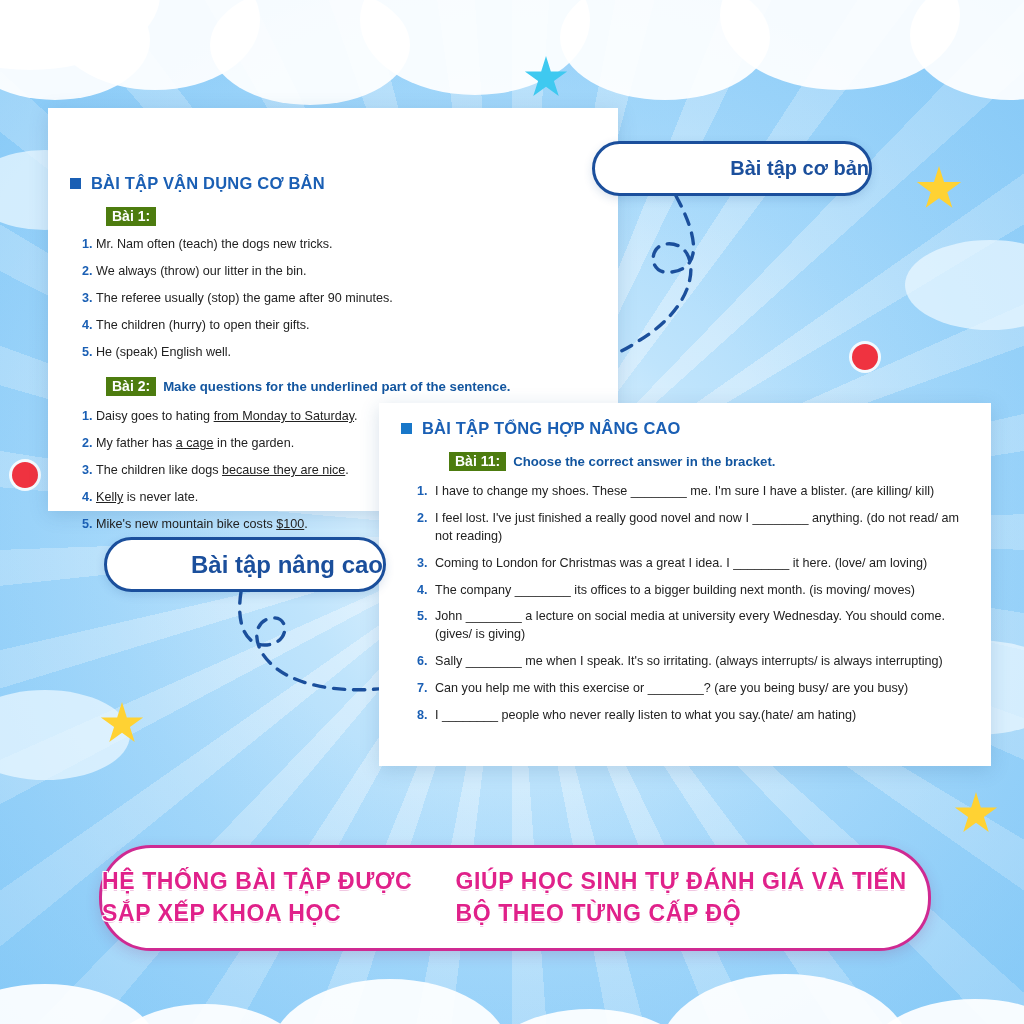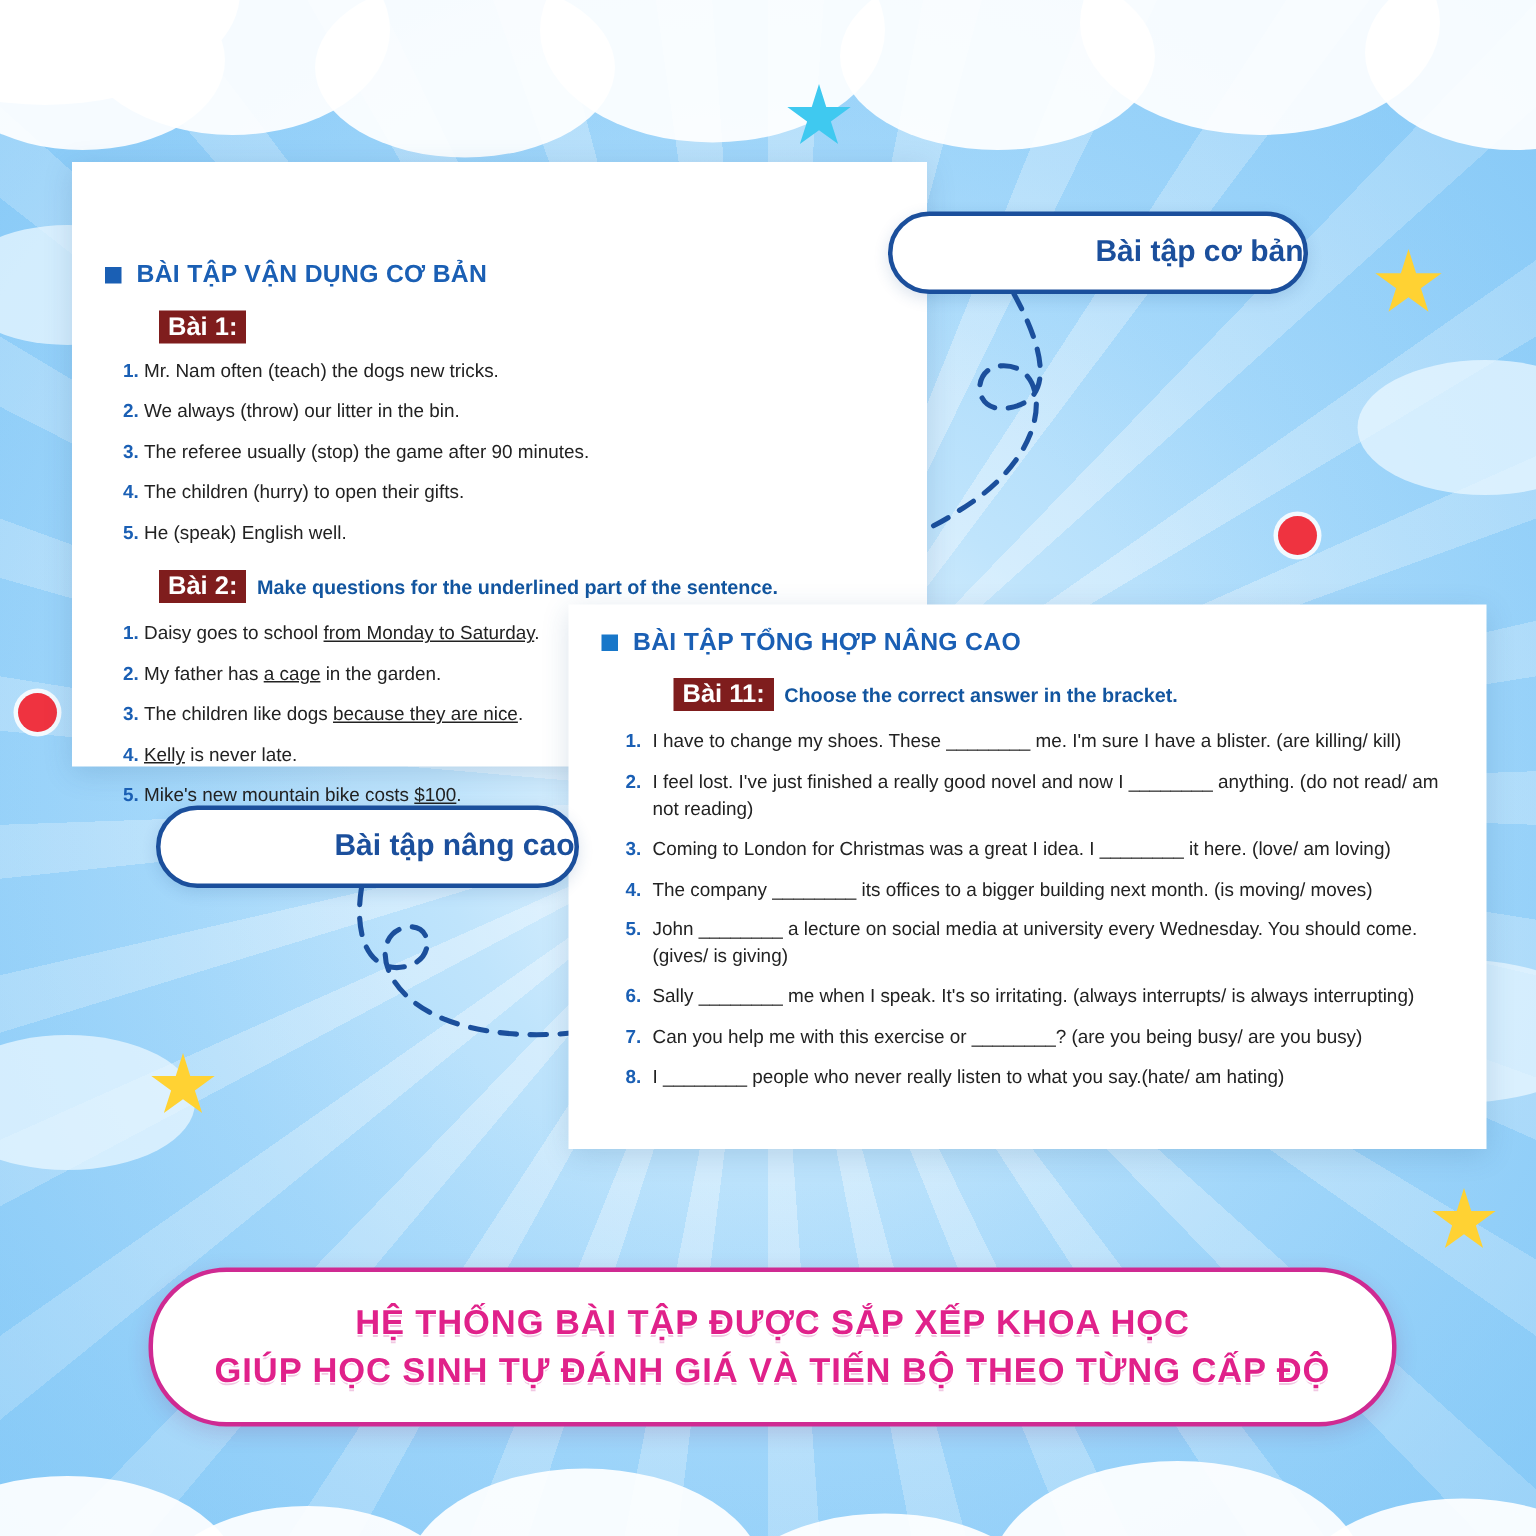--- a/index.html
+++ b/index.html
@@ -116,24 +116,24 @@
   .sq.blue2 { background:#1877c9; }
 
   .exo-head {
     display: flex;
     align-items: baseline;
     gap: 7px;
     margin-top: 14px;
     margin-left: 36px;
   }
   .exo-tag {
-    background: #7f1d1d;
+    background: #4d7c0f;
     color: #ffffff;
     font-weight: bold;
-    font-size: 17px;
+    font-size: 14px;
     padding: 2px 6px 3px 6px;
     line-height: 1;
     white-space: nowrap;
   }
   .exo-desc {
     color: #12559f;
     font-weight: bold;
     font-size: 13.2px;
   }
 
@@ -178,33 +178,33 @@
     align-items: center;
     justify-content: flex-end;
     box-shadow: 0 3px 10px rgba(30,80,140,0.16);
   }
   #pill-basic {
     left: 592px; top: 141px; width: 274px; height: 49px;
     font-size: 20px;
   }
   #pill-advanced {
     left: 104px; top: 537px; width: 276px; height: 49px;
-    font-size: 20px;
+    font-size: 24px;
   }
 
   
   #banner {
     position: absolute;
     left: 99px; top: 845px;
     width: 826px; height: 100px;
     background: #ffffff;
     border: 3px solid #cf2a92;
     border-radius: 52px;
     display: flex;
-    flex-direction: column;
+    flex-direction: row;
     align-items: center;
     justify-content: center;
     box-shadow: 0 4px 14px rgba(120,40,110,0.18);
   }
   #banner .line {
     color: #e0218a;
     font-weight: bold;
     font-size: 23px;
     letter-spacing: .6px;
     line-height: 1.38;
@@ -303,21 +303,21 @@
     </ol>
 
     <div class="exo-head" style="margin-top:16px;align-items:center;">
       <span class="exo-tag">Bài 2:</span>
       <span class="exo-desc">Make questions for the underlined part of the sentence.</span>
     </div>
 
     <ol class="qlist" style="margin-top:12px;">
       <li>
           <span class="num">1.</span>
-          <span class="txt"><span>Daisy goes to school </span><span class="u">from Monday to Saturday</span><span>.</span></span>
+          <span class="txt"><span>Daisy goes to hating </span><span class="u">from Monday to Saturday</span><span>.</span></span>
         </li>
       <li>
           <span class="num">2.</span>
           <span class="txt"><span>My father has </span><span class="u">a cage</span><span> in the garden.</span></span>
         </li>
       <li>
           <span class="num">3.</span>
           <span class="txt"><span>The children like dogs </span><span class="u">because they are nice</span><span>.</span></span>
         </li>
       <li>

